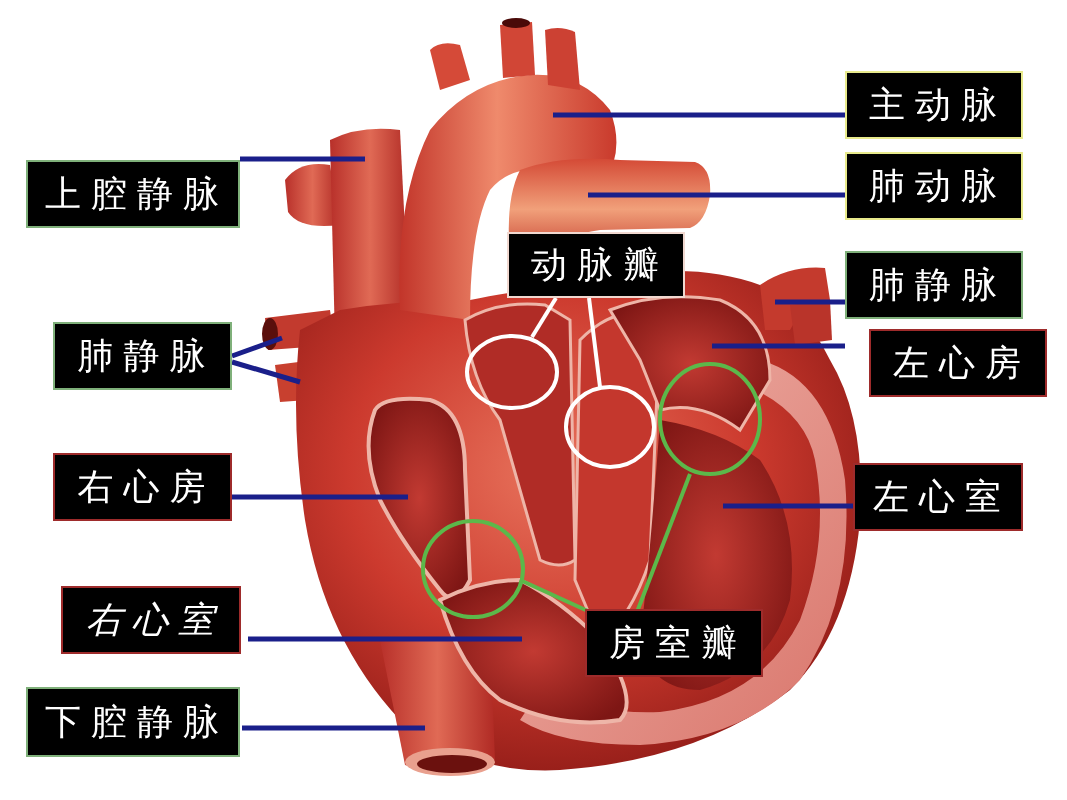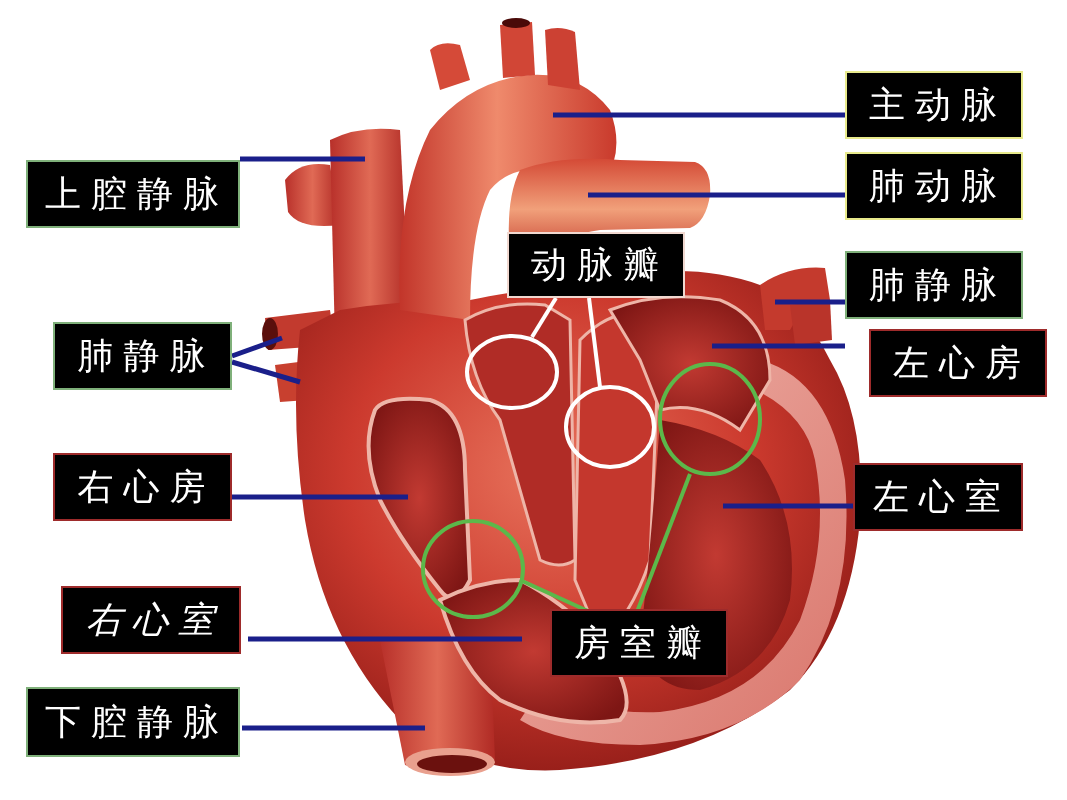--- a/index.html
+++ b/index.html
@@ -123,14 +123,14 @@
   <div class="label b-yellow" style="left:845px; top:152px; width:178px; height:68px;">肺动脉</div>
   <div class="label b-green" style="left:26px; top:125px; width:214px; height:68px;margin-top:35px;">上腔静脉</div>
   <div class="label b-white" style="left:507px; top:232px; width:178px; height:66px;">动脉瓣</div>
   <div class="label b-green" style="left:845px; top:251px; width:178px; height:68px;">肺静脉</div>
   <div class="label b-red" style="left:869px; top:329px; width:178px; height:68px;">左心房</div>
   <div class="label b-green" style="left:53px; top:322px; width:179px; height:68px;">肺静脉</div>
   <div class="label b-red" style="left:53px; top:453px; width:179px; height:68px;">右心房</div>
   <div class="label b-red" style="left:853px; top:463px; width:170px; height:68px;">左心室</div>
   <div class="label b-red" style="left:61px; top:586px; width:180px; height:68px;font-style:italic;">右心室</div>
   <div class="label b-green" style="left:26px; top:687px; width:214px; height:70px;">下腔静脉</div>
-  <div class="label b-red" style="left:550px; top:609px; width:178px; height:68px;">房室瓣</div>
+  <div class="label b-red" style="left:585px; top:609px; width:178px; height:68px;">房室瓣</div>
 </div>
 
 </body></html>

